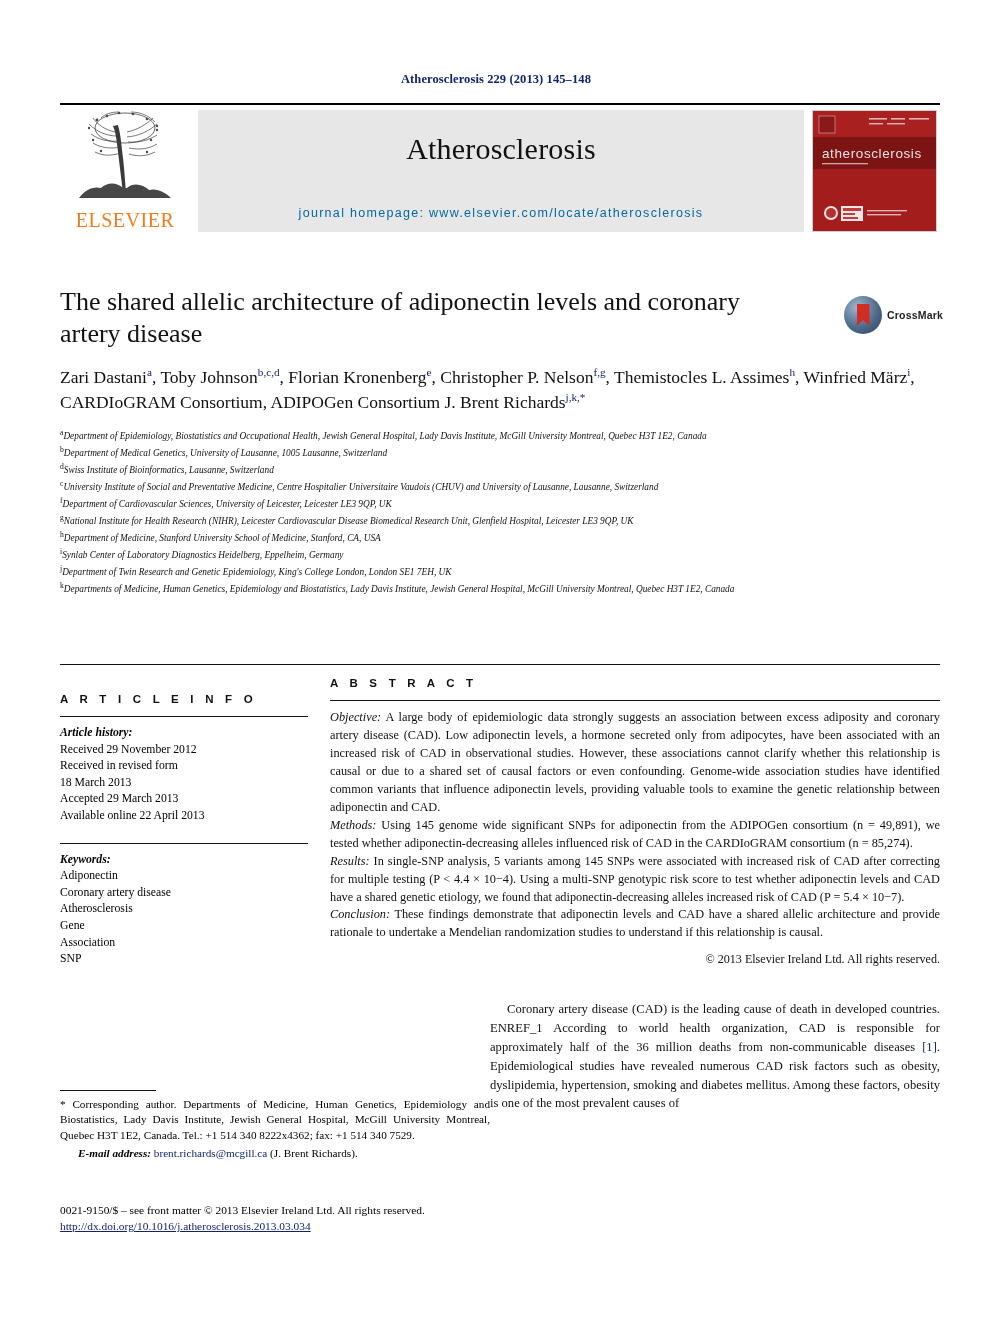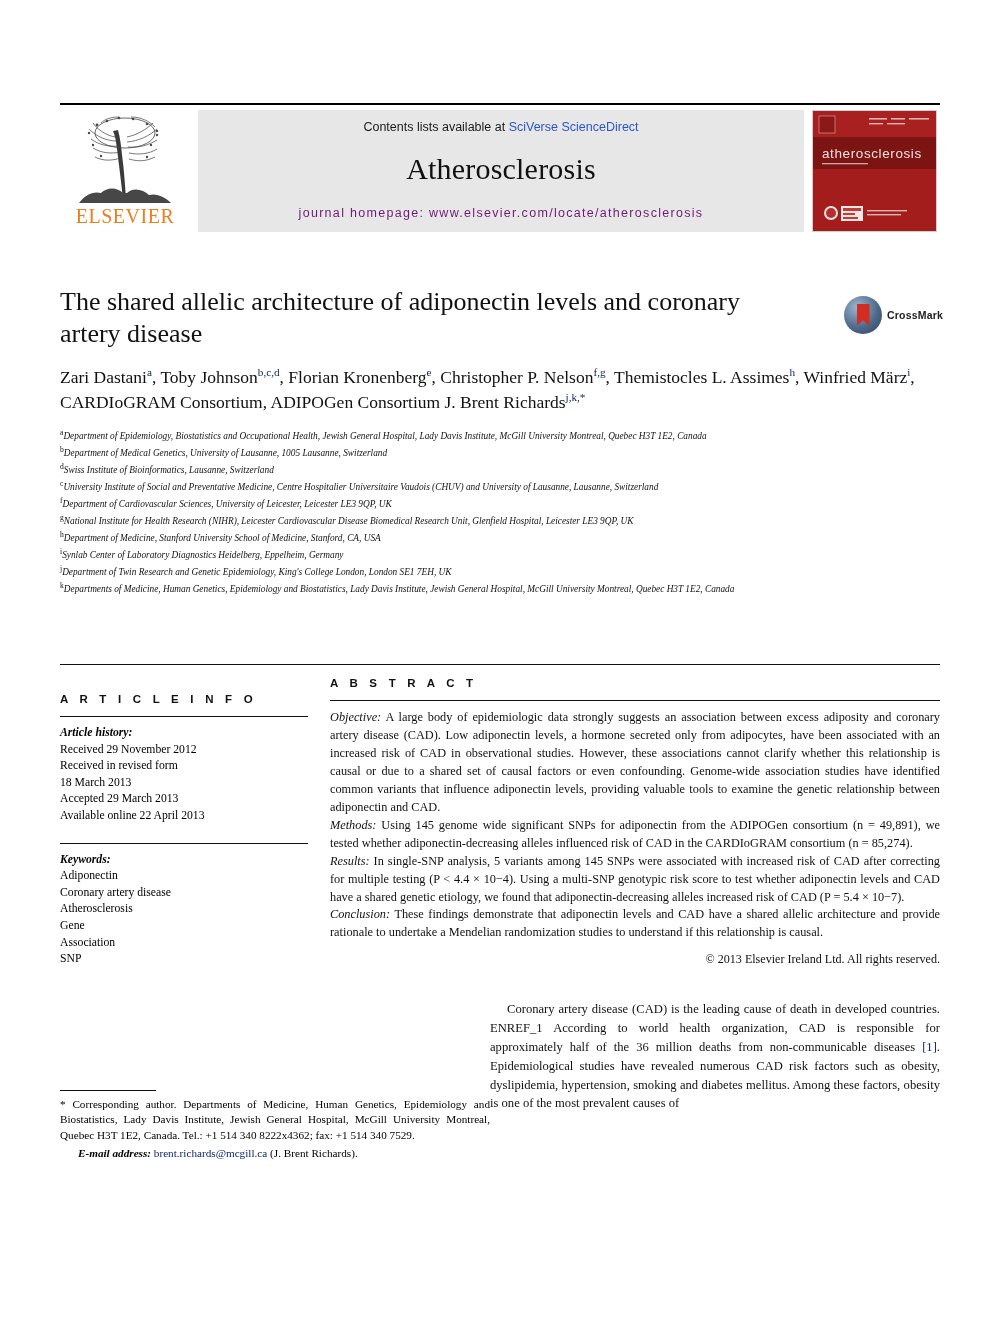--- a/index.html
+++ b/index.html
@@ -29,21 +29,21 @@
   
   .masthead {
     position:absolute; top:103px; left:60px; width:880px;
     border-top:2.5px solid #000;
     padding-top:5px;
     display:flex;
     align-items:stretch;
   }
   .elsevier-block {
     width:130px; flex:0 0 130px;
-    display:flex; flex-direction:column; align-items:center; justify-content:center;
+    display:flex; flex-direction:column; align-items:center; justify-content:space-between;
     padding-bottom:2px;
   }
   .elsevier-tree {
     width:108px; height:90px;
     position:relative;
     overflow:hidden;
   }
   .elsevier-word {
     font-family:"Liberation Serif", serif;
     font-size:20px;
@@ -71,21 +71,21 @@
     font-family:"Liberation Serif", serif;
     font-size:30px;
     color:#111;
     margin:12px 0 14px 0;
     letter-spacing:0.2px;
   }
   .homepage-line {
     font-family:"Liberation Sans", sans-serif;
     font-size:12.5px;
     letter-spacing:1.3px;
-    color:#701a75;
+    color:#0369a1;
   }
   .cover-block { width:128px; flex:0 0 128px; }
   .cover-img {
     width:125px; height:122px;
     border:1px solid #cfcfcf;
     background:#9e1b1b;
     position:relative; overflow:hidden;
   }
 
   
@@ -203,20 +203,21 @@
     font-size:12.6px; line-height:1.5; text-align:justify; color:#111;
     text-indent:17px; margin:0;
   }
   .intro-p a { color:#12246b; text-decoration:none; }
 </style>
 </head>
 <body>
 
 <div class="page">
 
+  <div class="running-head">Atherosclerosis 229 (2013) 145–148</div>
 
   <div class="masthead">
 
     <div class="elsevier-block">
       <div class="elsevier-tree">
         <svg viewBox="0 0 108 90" width="108" height="90" aria-hidden="true">
           <g fill="#3a3a3a">
             <path d="M52 84 C50 66 48 50 46 34 C45 26 44 20 42 16 L47 15 C49 22 50 30 51 40 C53 54 54 70 55 84 Z"></path>
             <ellipse cx="54" cy="18" rx="30" ry="15" fill="none" stroke="#444" stroke-width="0.8"></ellipse>
           </g>
@@ -250,23 +251,20 @@
           </g>
           <g fill="#474747">
             <path d="M8 88 C14 80 22 76 30 78 C36 72 46 72 52 78 L56 78 C62 72 72 74 78 80 C86 78 94 82 100 88 Z"></path>
           </g>
         </svg>
       </div>
       <div class="elsevier-word">ELSEVIER</div>
     </div>
 
     <div class="header-center">
-      <div class="contents-line">
-        <span>Contents lists available at </span><a href="#">SciVerse ScienceDirect</a>
-      </div>
       <div class="journal-name">Atherosclerosis</div>
       <div class="homepage-line">journal homepage: www.elsevier.com/locate/atherosclerosis</div>
     </div>
 
     <div class="cover-block">
       <div class="cover-img">
         <svg viewBox="0 0 125 122" width="125" height="122" aria-hidden="true">
           <rect x="0" y="0" width="125" height="122" fill="#9e1b1b"></rect>
           <rect x="0" y="0" width="125" height="26" fill="#a82020"></rect>
           <rect x="0" y="26" width="125" height="32" fill="#7d1414"></rect>
@@ -381,14 +379,18 @@
           <span>(J. Brent Richards).</span>
         </div>
       </div>
     </div>
 
     <div class="lower-right">
       <p class="intro-p"><span>Coronary artery disease (CAD) is the leading cause of death in developed countries. ENREF_1 According to world health organization, CAD is responsible for approximately half of the 36 million deaths from non-communicable diseases </span><a href="#">[1]</a><span>. Epidemiological studies have revealed numerous CAD risk factors such as obesity, dyslipidemia, hypertension, smoking and diabetes mellitus. Among these factors, obesity is one of the most prevalent causes of</span></p>
     </div>
   </div>
 
+  <div class="footer-issn">
+    <div>0021-9150/$ – see front matter © 2013 Elsevier Ireland Ltd. All rights reserved.</div>
+    <a class="doi" href="#">http://dx.doi.org/10.1016/j.atherosclerosis.2013.03.034</a>
+  </div>
 
 </div>
 
 </body></html>

